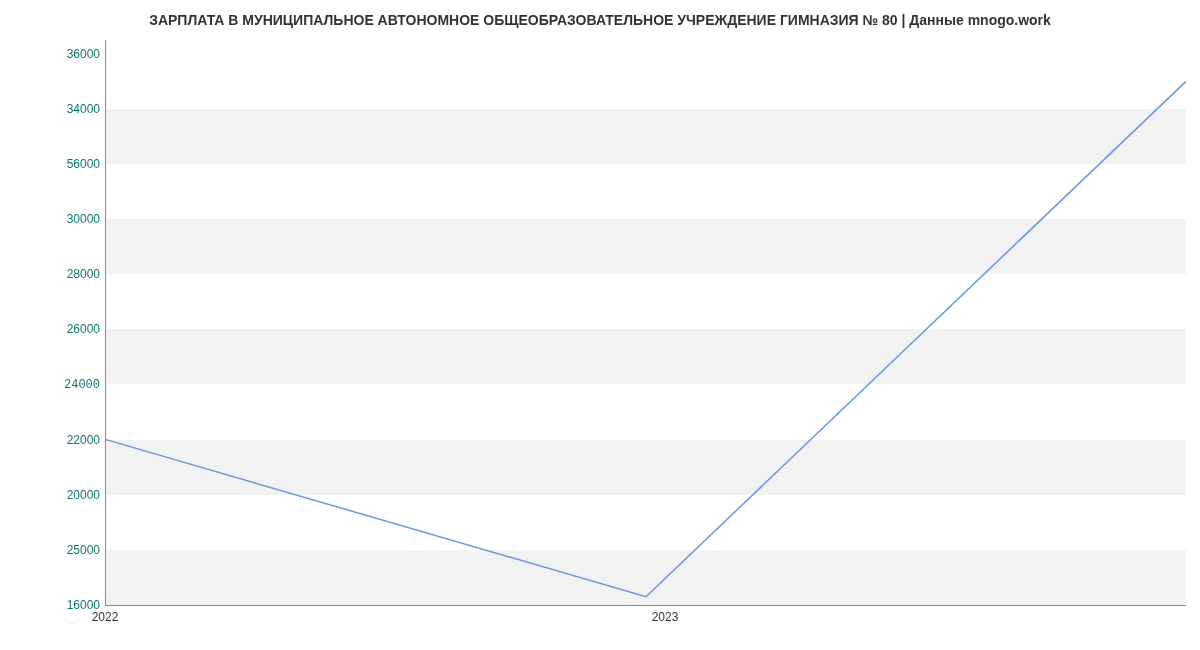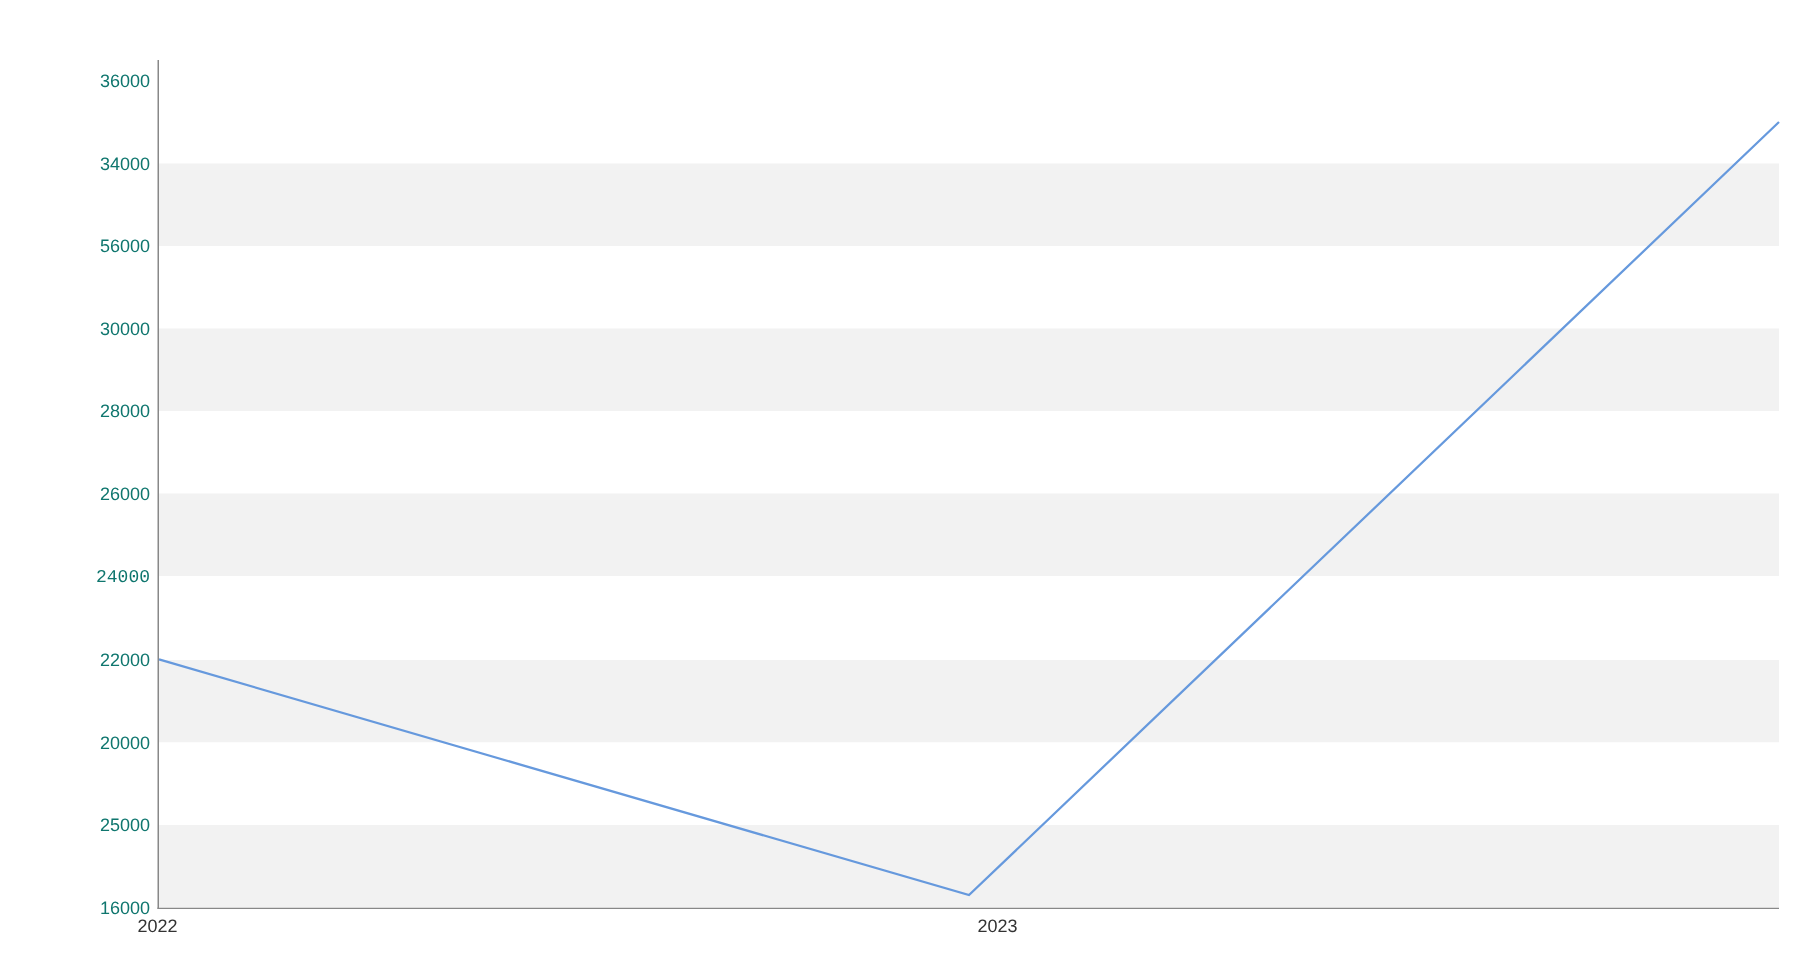--- a/index.html
+++ b/index.html
@@ -58,20 +58,21 @@
     top: 0;
     width: 100%;
     height: 100%;
     overflow: visible;
   }
 </style>
 </head>
 <body>
 
 <div class="chart-container">
+  <div class="chart-title">ЗАРПЛАТА В МУНИЦИПАЛЬНОЕ АВТОНОМНОЕ  ОБЩЕОБРАЗОВАТЕЛЬНОЕ УЧРЕЖДЕНИЕ ГИМНАЗИЯ № 80 | Данные mnogo.work</div>
   <div class="plot-area">
       <div class="grid-band" style="top: 13.7805px; height: 55.122px; background: rgb(255, 255, 255);"></div>
       <div class="grid-band" style="top: 68.9024px; height: 55.122px; background: rgb(242, 242, 242);"></div>
       <div class="grid-band" style="top: 124.024px; height: 55.122px; background: rgb(255, 255, 255);"></div>
       <div class="grid-band" style="top: 179.146px; height: 55.122px; background: rgb(242, 242, 242);"></div>
       <div class="grid-band" style="top: 234.268px; height: 55.122px; background: rgb(255, 255, 255);"></div>
       <div class="grid-band" style="top: 289.39px; height: 55.122px; background: rgb(242, 242, 242);"></div>
       <div class="grid-band" style="top: 344.512px; height: 55.122px; background: rgb(255, 255, 255);"></div>
       <div class="grid-band" style="top: 399.634px; height: 55.122px; background: rgb(242, 242, 242);"></div>
       <div class="grid-band" style="top: 454.756px; height: 55.122px; background: rgb(255, 255, 255);"></div>

